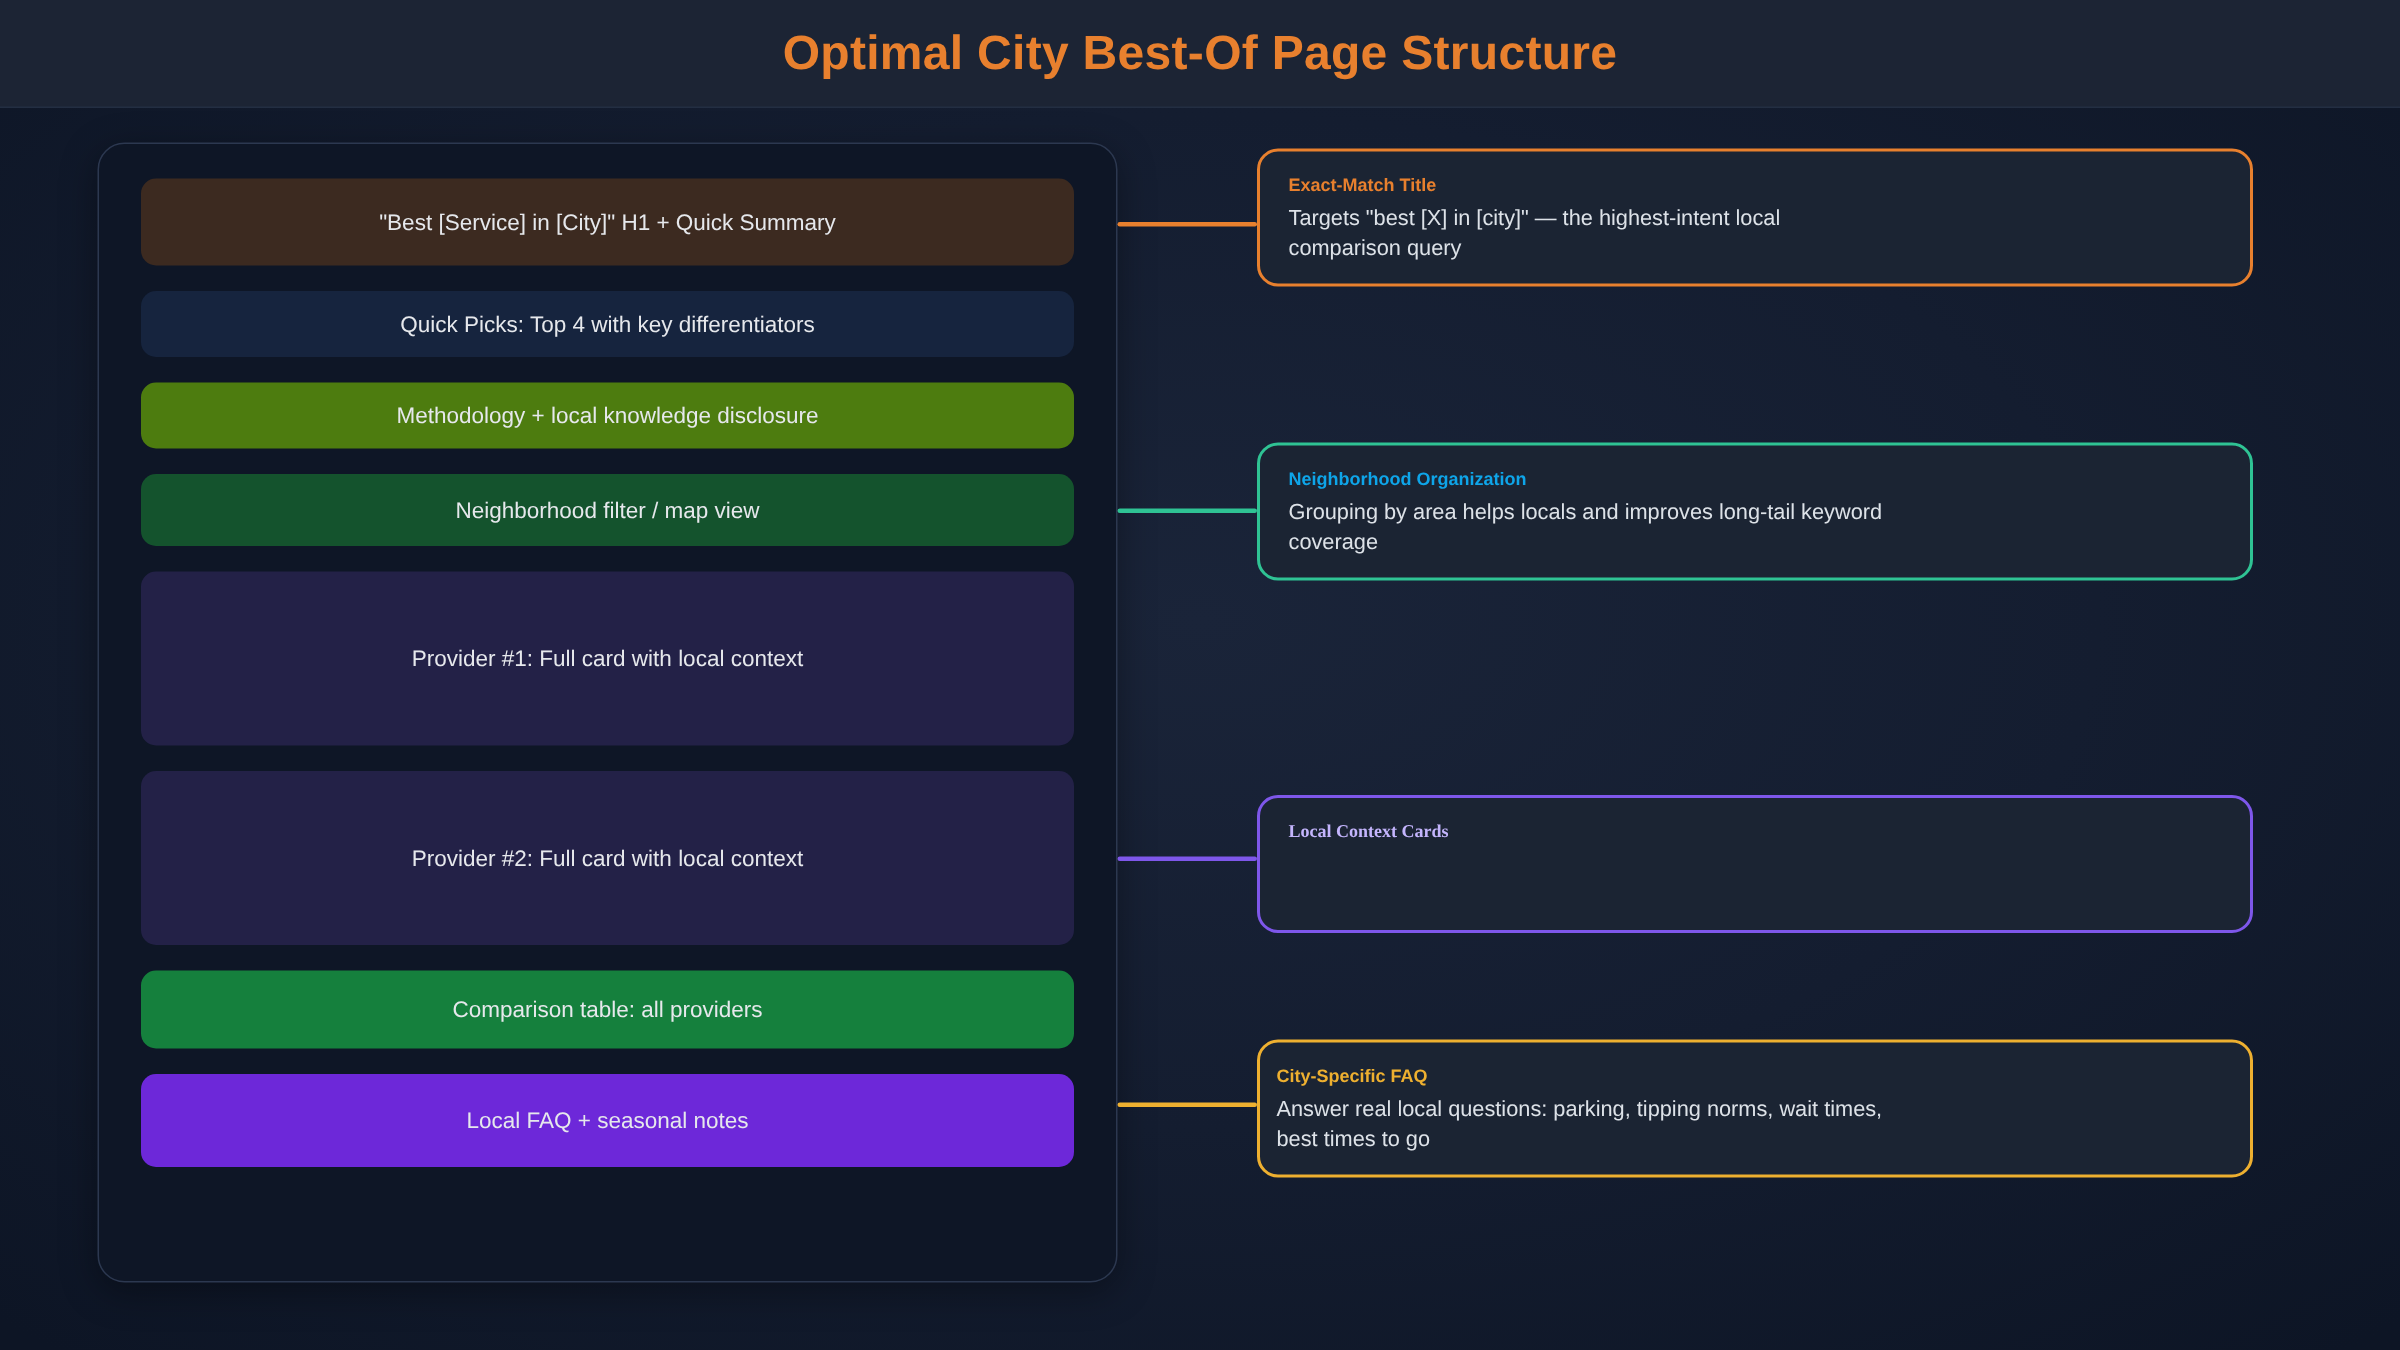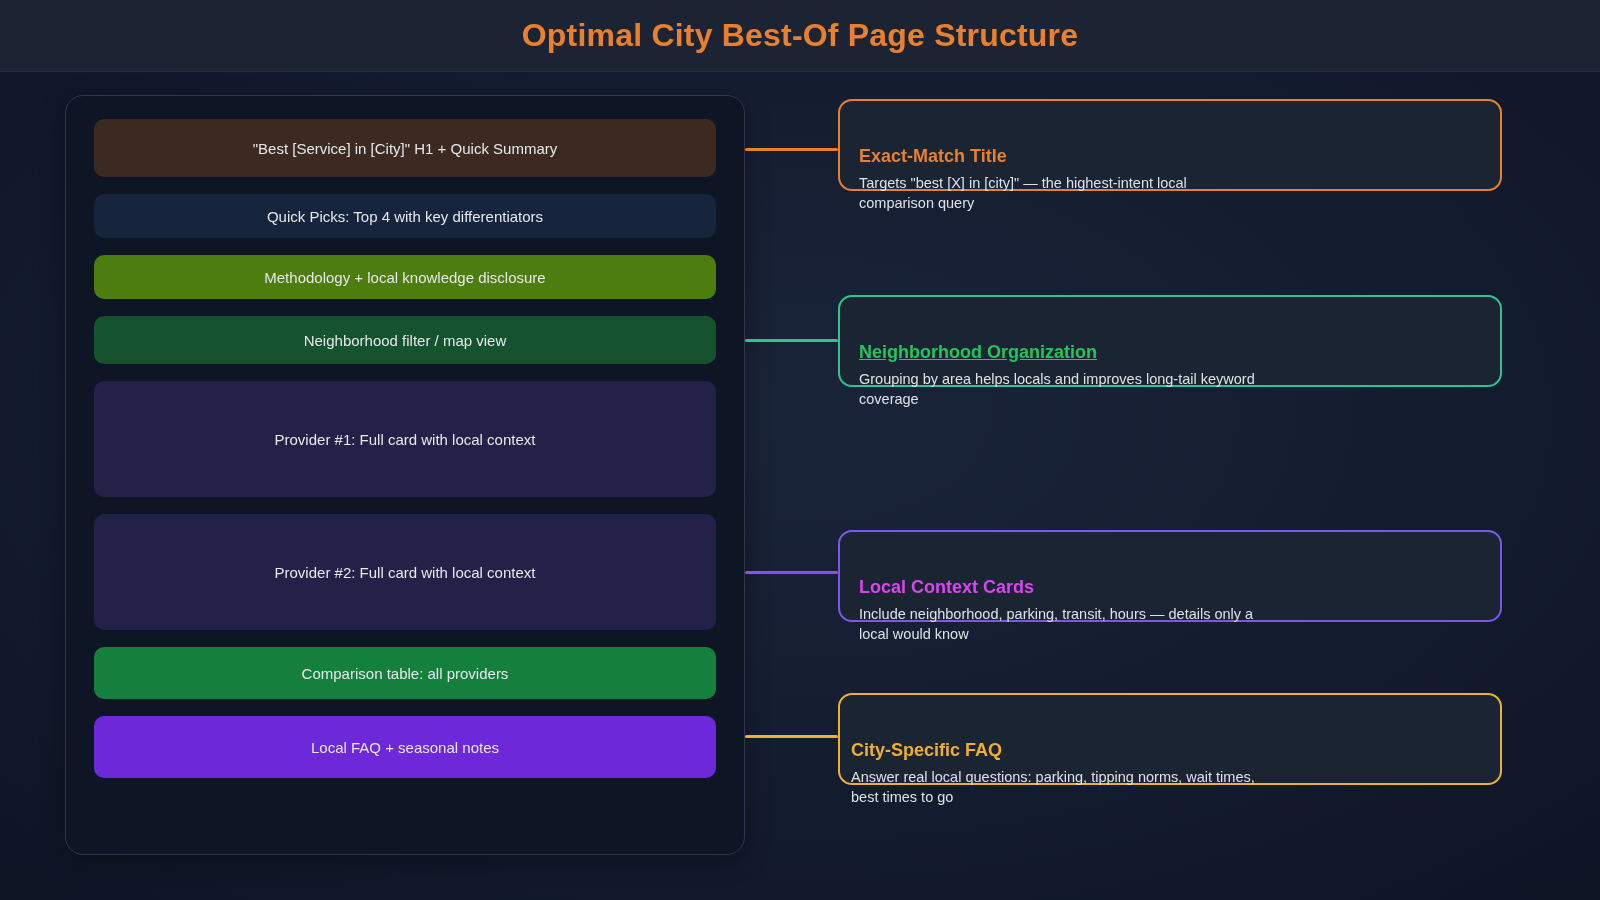--- a/index.html
+++ b/index.html
@@ -72,24 +72,23 @@
     position: absolute;
     left: 838px;
     width: 664px;
     height: 92px;
     background: #1b2433;
     border: 2px solid #888;
     border-radius: 14px;
     padding: 15px 19px 13px 19px;
   }
   .callout-title {
-    font-size: 18px;
+    font-size: 12px;
     font-weight: bold;
     margin-bottom: 7px;
-    margin-top: 30px;
   }
   .callout-body {
     font-size: 14.5px;
     line-height: 1.35;
     color: #dde2e8;
     max-width: 405px;
   }
 </style>
 </head>
 <body>
@@ -131,27 +130,26 @@
   <div class="connector" style="top: 339px; background: rgb(47, 195, 148);"></div>
   <div class="connector" style="top: 571px; background: rgb(126, 87, 234);"></div>
   <div class="connector" style="top: 735px; background: rgb(238, 176, 48);"></div>
 
   <div class="callout-card" style="top: 99px; border-color: rgb(232, 128, 46);">
     <div class="callout-title" style="color: rgb(232, 128, 46);">Exact-Match Title</div>
     <div class="callout-body">Targets "best [X] in [city]" — the highest-intent local comparison query</div>
   </div>
 
   <div class="callout-card" style="top: 295px; border-color: rgb(47, 195, 148);">
-    <div class="callout-title" style="color: #22c55e; text-decoration: underline;">Neighborhood Organization</div>
+    <div class="callout-title" style="color: #0ea5e9;">Neighborhood Organization</div>
     <div class="callout-body">Grouping by area helps locals and improves long-tail keyword coverage</div>
   </div>
 
   <div class="callout-card" style="top: 530px; border-color: rgb(126, 87, 234);">
-    <div class="callout-title" style="color: #d946ef;">Local Context Cards</div>
-    <div class="callout-body">Include neighborhood, parking, transit, hours — details only a local would know</div>
+    <div class="callout-title" style="color: #c4b5fd; font-family: Liberation Serif, serif;">Local Context Cards</div>
   </div>
 
   <div class="callout-card" style="top: 693px; border-color: rgb(238, 176, 48); padding-left: 11px;">
     <div class="callout-title" style="color: rgb(238, 176, 48);">City-Specific FAQ</div>
     <div class="callout-body">Answer real local questions: parking, tipping norms, wait times, best times to go</div>
   </div>
 
 </div>
 
 </body></html>

